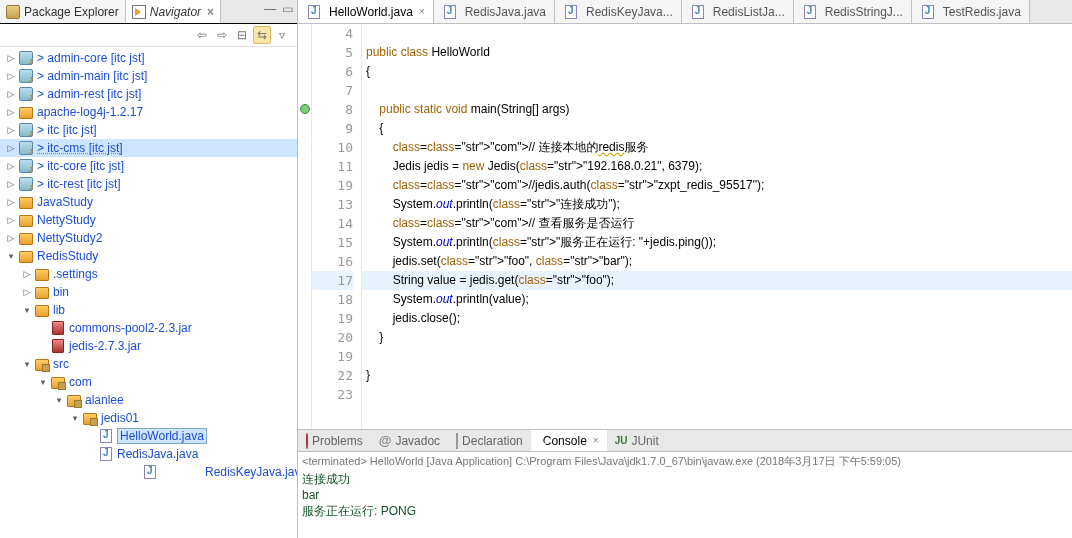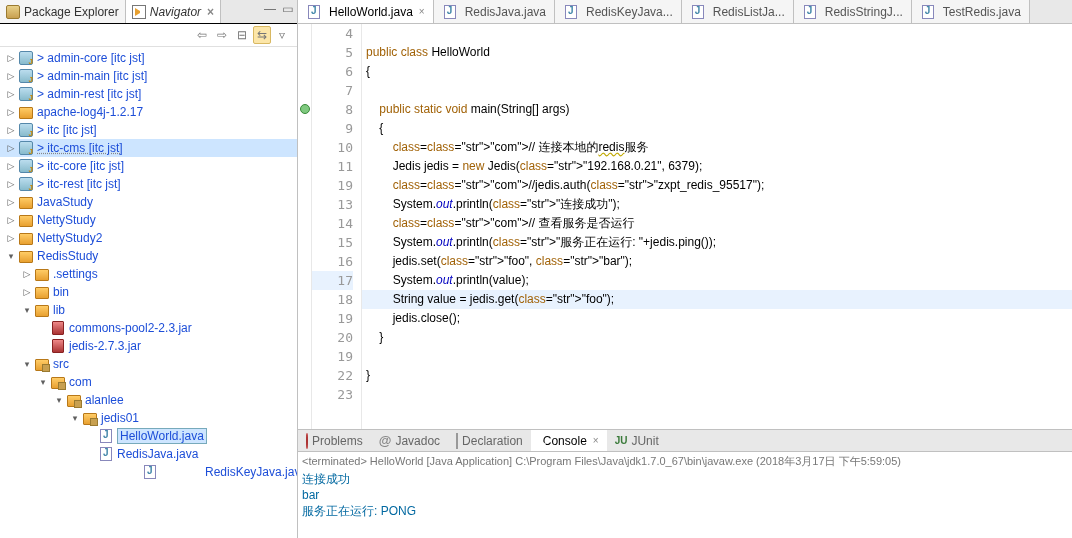--- a/index.html
+++ b/index.html
@@ -52,21 +52,21 @@
 .field { color:#0000c0; font-style:italic; }
 .underline { text-decoration:underline wavy #c0a800; }
 
 .bottom { height:108px; display:flex; flex-direction:column; }
 .btabs { display:flex; background:#e8e8e8; border-bottom:1px solid #c0c0c0; height:22px; }
 .btab { display:flex; align-items:center; padding:0 8px; gap:4px; color:#666; cursor:pointer; }
 .btab.active { background:#fff; color:#000; }
 .btab-x { color:#888; font-size:10px; margin-left:2px; }
 .bcontent { flex:1; padding:2px 4px; font-family:Consolas,monospace; font-size:12px; overflow:auto; }
 .term-header { color:#777; font-family:"Segoe UI",sans-serif; font-size:11px; margin-bottom:2px; }
-.term-line { line-height:16px; color:#0369a1; }
+.term-line { line-height:16px; color:#14532d; }
 
 
 .i-pkg { width:14px;height:14px;background:linear-gradient(#e8d088,#c8a050);border:1px solid #9a7a30;border-radius:2px;}
 .i-nav { width:14px;height:14px;background:#fff;border:1px solid #777;position:relative;}
 .i-nav::after{content:"";position:absolute;inset:2px;border-left:5px solid #e8a030;border-top:3px solid transparent;border-bottom:3px solid transparent;}
 .i-proj { width:14px;height:14px;background:linear-gradient(#bde,#8bc);border:1px solid #58a;border-radius:2px;position:relative;}
 .i-proj::after{content:"J";position:absolute;right:-1px;bottom:-2px;font-size:8px;font-weight:bold;color:#c80;}
 .i-folder { width:14px;height:12px;background:linear-gradient(#fc6,#e8a030);border:1px solid #b87818;border-radius:1px;margin-top:1px;}
 .i-folder-src { width:14px;height:12px;background:linear-gradient(#fc6,#e8a030);border:1px solid #b87818;border-radius:1px;margin-top:1px;position:relative;}
 .i-folder-src::after{content:"";position:absolute;right:-2px;bottom:-2px;width:6px;height:6px;background:#c8a050;border:1px solid #9a7a30;}
@@ -375,22 +375,22 @@
         <div class="cline"></div>
         <div class="cline">    <span class="kw">public</span> <span class="kw">static</span> <span class="kw">void</span> main(String[] args)</div>
         <div class="cline">    {</div>
         <div class="cline">        <span <span="" class="kw">class</span>=<span <span="" class="kw">class</span>="str"&gt;"com"&gt;// 连接本地的<span class="underline">redis</span>服务</div>
         <div class="cline">        Jedis jedis = <span class="kw">new</span> Jedis(<span <span="" class="kw">class</span>="str"&gt;"192.168.0.21", 6379);</div>
         <div class="cline">        <span <span="" class="kw">class</span>=<span <span="" class="kw">class</span>="str"&gt;"com"&gt;//jedis.auth(<span <span="" class="kw">class</span>="str"&gt;"zxpt_redis_95517");</div>
         <div class="cline">        System.<span class="field">out</span>.println(<span <span="" class="kw">class</span>="str"&gt;"连接成功");</div>
         <div class="cline">        <span <span="" class="kw">class</span>=<span <span="" class="kw">class</span>="str"&gt;"com"&gt;// 查看服务是否运行</div>
         <div class="cline">        System.<span class="field">out</span>.println(<span <span="" class="kw">class</span>="str"&gt;"服务正在运行: "+jedis.ping());</div>
         <div class="cline">        jedis.set(<span <span="" class="kw">class</span>="str"&gt;"foo", <span <span="" class="kw">class</span>="str"&gt;"bar");</div>
+        <div class="cline hl">        String value = jedis.get(<span <span="" class="kw">class</span>="str"&gt;"foo");</div>
         <div class="cline">        System.<span class="field">out</span>.println(value);</div>
-        <div class="cline hl">        String value = jedis.get(<span <span="" class="kw">class</span>="str"&gt;"foo");</div>
         <div class="cline">        jedis.close();</div>
         <div class="cline">    }</div>
         <div class="cline"></div>
         <div class="cline">}</div>
         <div class="cline"></div>
       </div>
   </div>
   <div class="bottom">
     <div class="btabs" id="btabs">
         <div class="btab">

